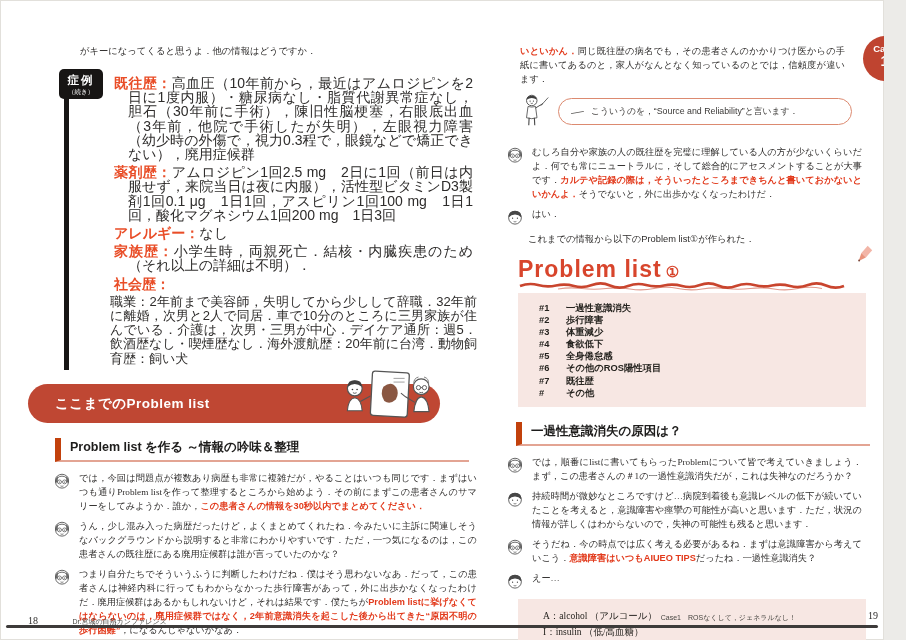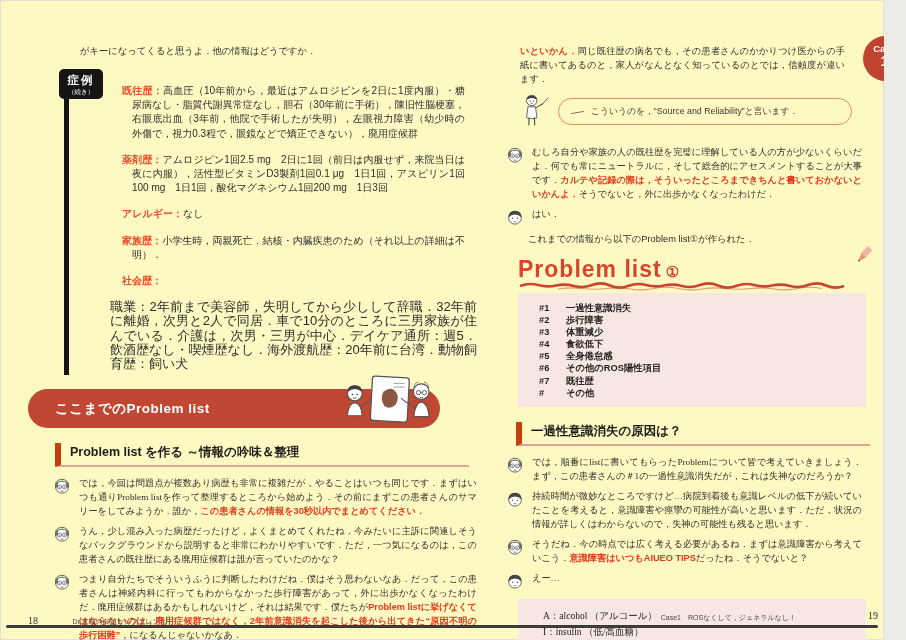--- a/index.html
+++ b/index.html
@@ -1,29 +1,29 @@
 <!DOCTYPE html>
 <html><head>
 <meta charset="utf-8">
 <style>
   html,body{margin:0;padding:0;background:#ecebe8;}
-  .spread{position:relative;width:884px;height:640px;background:#fef9c3;overflow:hidden;
+  .spread{position:relative;width:884px;height:640px;background:#ffffff;overflow:hidden;
           color:#2e2c2b;font-family:"Liberation Sans",sans-serif;box-shadow:inset 0 0 0 1px #e2e0db;}
   .book-edge{position:absolute;left:6px;right:6px;top:625px;height:3px;background:#3d3b3a;border-radius:2px;}
   .page-left{position:absolute;left:0;top:0;width:480px;height:624px;}
   .page-right{position:absolute;left:480px;top:0;width:426px;height:624px;}
 
   
   .intro{margin:44px 0 0 80px;font-size:9.3px;line-height:14px;font-family:"Liberation Serif",serif;}
   .case-box{position:relative;margin:13px 0 0 62px;width:415px;padding:1px 0 4px 48px;box-sizing:border-box;}
   .case-box::before{content:"";position:absolute;left:2px;top:4px;bottom:0;width:5px;background:#171514;}
   .case-tag{position:absolute;left:-3px;top:-2px;width:44px;height:30px;background:#171514;border-radius:5px;color:#fff;text-align:center;}
   .case-tag-title{font-size:11.5px;font-weight:bold;letter-spacing:2px;margin-top:4px;}
   .case-tag-sub{font-size:6.5px;line-height:8px;}
-  .case-row{margin:12px;font-size:10px;line-height:14.2px;padding-left:1em;text-indent:-1em;text-align:justify;}
+  .case-row{margin:4px;font-size:14px;line-height:14.2px;padding-left:1em;text-indent:-1em;text-align:justify;}
   .clabel{color:#e94d27;font-weight:bold;}
   .case-social{margin:0;font-size:13px;line-height:14.2px;text-align:justify;}
   .banner{position:relative;margin:14px 0 0 28px;width:412px;height:39px;background:#bf4733;border-radius:20px;}
   .banner-text{display:inline-block;color:#fff;font-weight:bold;font-size:13.5px;line-height:39px;padding-left:27px;letter-spacing:.5px;}
   .banner-art{position:absolute;right:4px;bottom:1px;line-height:0;}
   .sec-h{margin:15px 0 0 55px;width:414px;border-left:6px solid #c2410c;border-bottom:2px solid #e3a493;
          padding:1px 0 4px 9px;font-weight:bold;font-size:12.5px;color:#1d1c1b;box-sizing:border-box;}
   .dlg-list{margin:9px 0 0 53px;width:424px;}
   .dlg{display:flex;gap:8px;margin-bottom:6px;}
   .avatar{flex:0 0 18px;height:18px;margin-top:1px;line-height:0;}
@@ -296,21 +296,21 @@
               <path d="M3.5 14 Q2 6 9 3.5 Q12 2.5 15 3.5 Q22 6 20.5 14" fill="none" stroke="#4a4a4a" stroke-width="1.1"></path>
               <path d="M3.6 14 Q2.7 8 6.6 5.6 L6.2 14 Z" fill="#6a6a6a"></path>
               <path d="M20.4 14 Q21.3 8 17.4 5.6 L17.8 14 Z" fill="#6a6a6a"></path>
               <circle cx="8.6" cy="13.2" r="2.6" fill="none" stroke="#4a4a4a" stroke-width="0.9"></circle>
               <circle cx="15.4" cy="13.2" r="2.6" fill="none" stroke="#4a4a4a" stroke-width="0.9"></circle>
               <line x1="11.2" y1="13" x2="12.8" y2="13" stroke="#4a4a4a" stroke-width="0.9"></line>
               <circle cx="8.6" cy="13.4" r="0.7" fill="#333"></circle>
               <circle cx="15.4" cy="13.4" r="0.7" fill="#333"></circle>
               <path d="M10 18.5 Q12 19.8 14 18.5" fill="none" stroke="#4a4a4a" stroke-width="0.9"></path>
             </svg></span>
-          <p class="dtxt"><span>そうだね．今の時点では広く考える必要があるね．まずは意識障害から考えていこう．</span><span class="em">意識障害はいつもAIUEO TIPS</span><span>だったね．そうでないと？</span></p>
+          <p class="dtxt"><span>そうだね．今の時点では広く考える必要があるね．まずは意識障害から考えていこう．</span><span class="em">意識障害はいつもAIUEO TIPS</span><span>だったね．一過性意識消失？</span></p>
         </div>
         <div class="dlg">
           <span class="avatar"><svg viewBox="0 0 24 24" width="18" height="18">
               <circle cx="12" cy="13" r="8.5" fill="#fff" stroke="#4a4a4a" stroke-width="1.1"></circle>
               <path d="M3.5 12.5 Q3 3.8 12 3.8 Q21 3.8 20.5 12.5 Q17 8.6 12 8.6 Q7 8.6 3.5 12.5 Z" fill="#474747"></path>
               <circle cx="8.8" cy="13.6" r="0.8" fill="#333"></circle>
               <circle cx="15.2" cy="13.6" r="0.8" fill="#333"></circle>
               <path d="M10.2 18 Q12 19.2 13.8 18" fill="none" stroke="#4a4a4a" stroke-width="0.9"></path>
             </svg></span>
           <p class="dtxt"><span>えー…</span></p>

